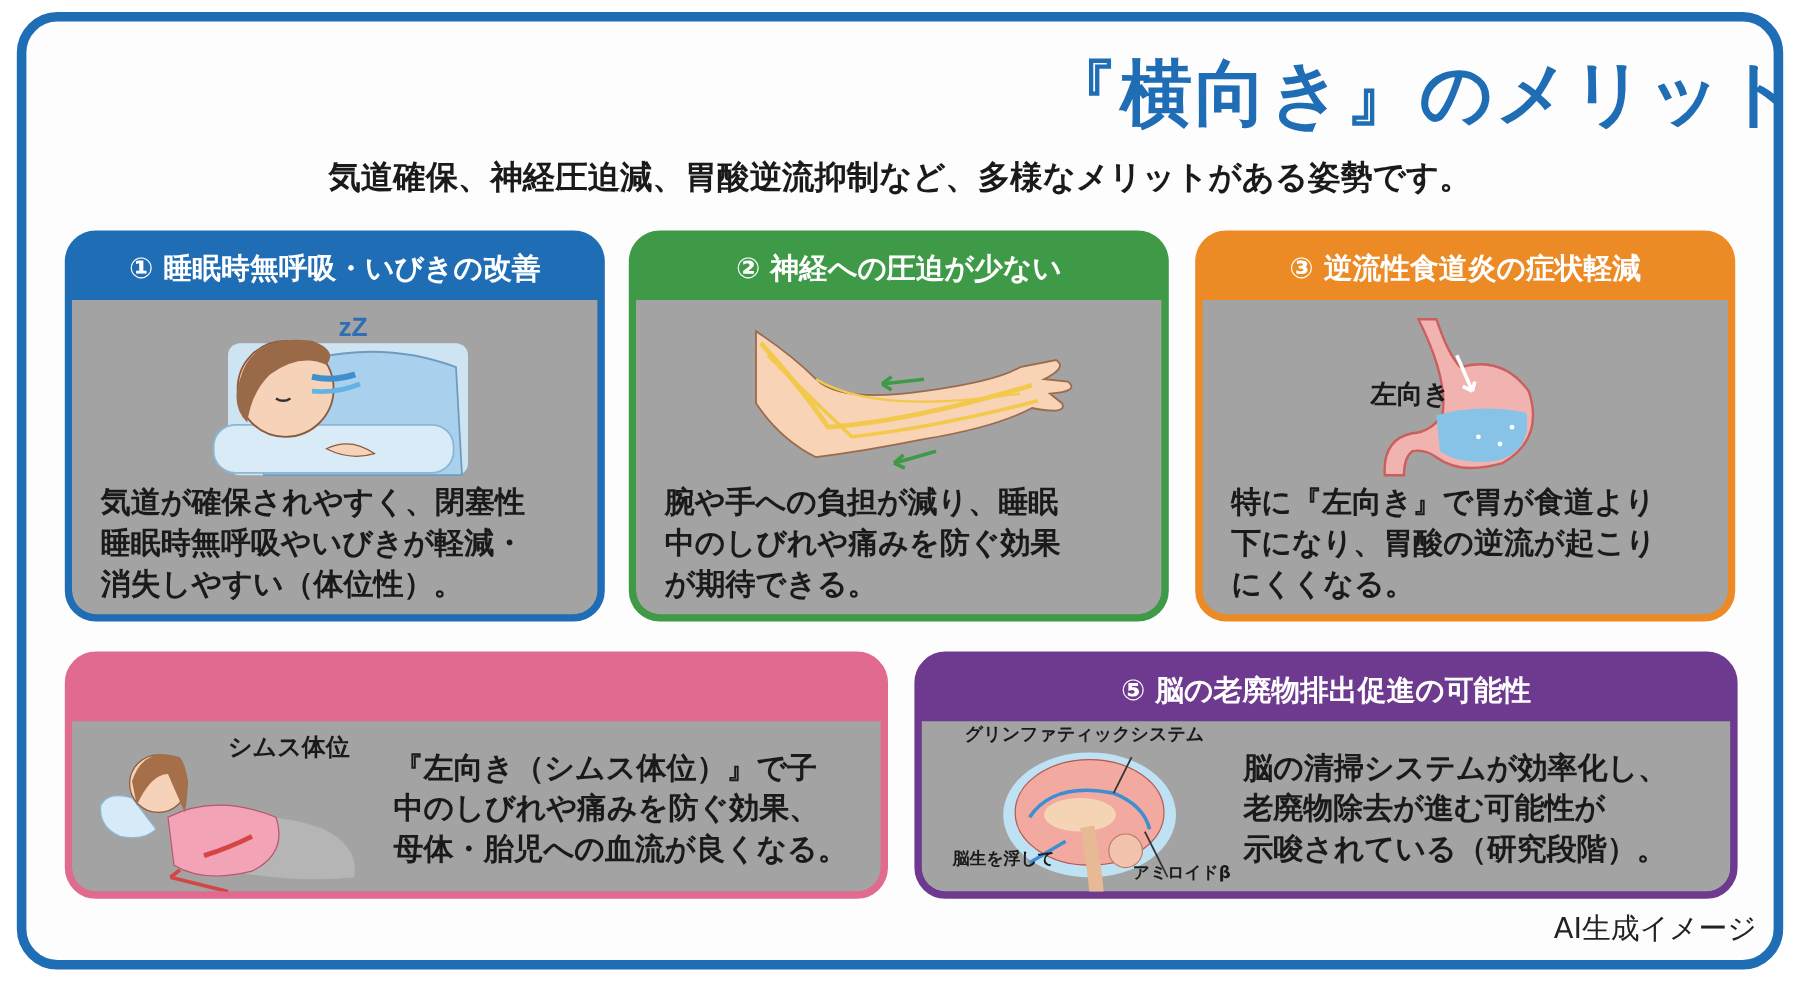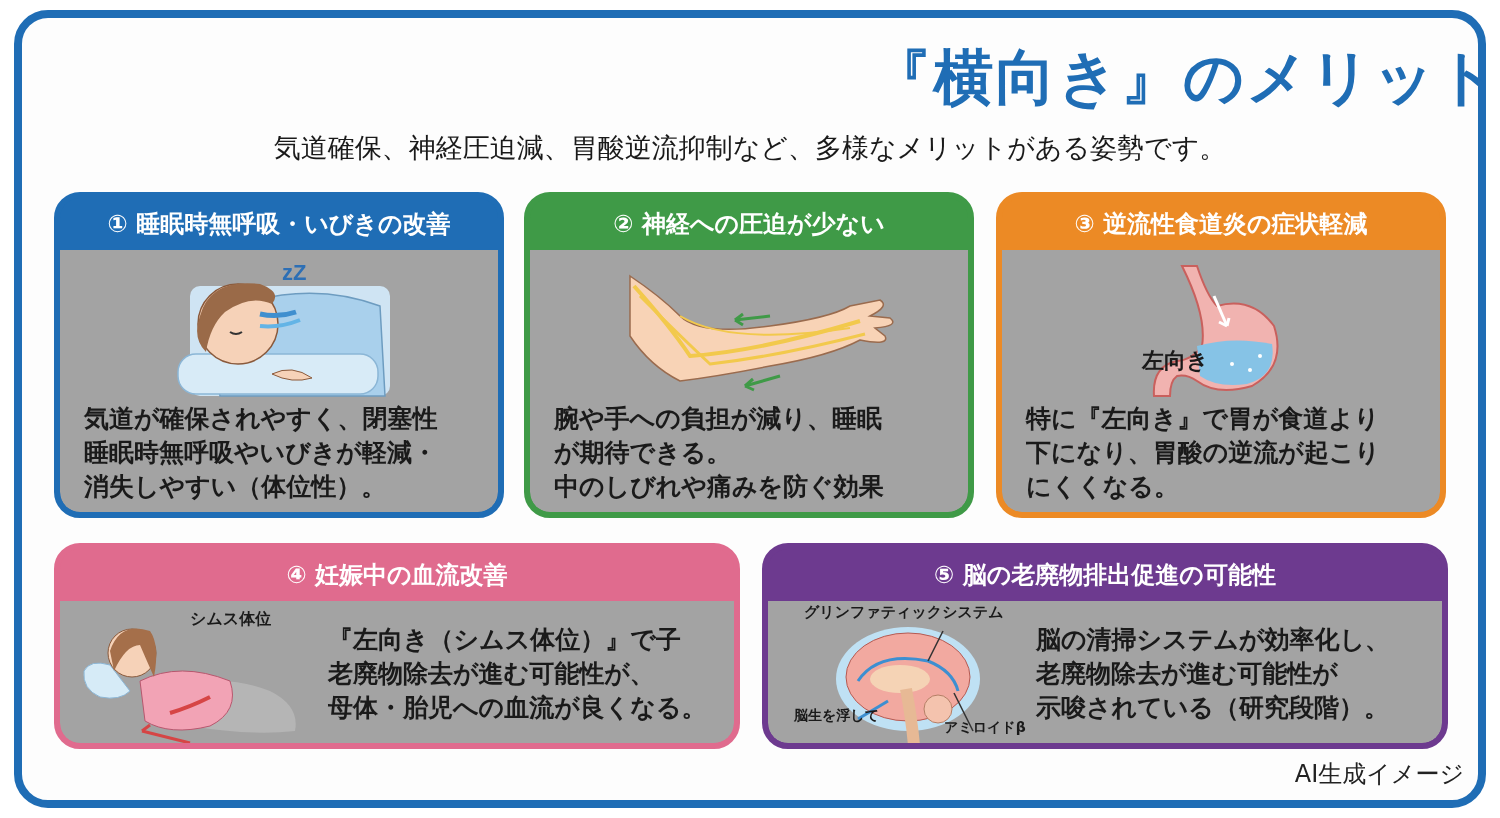--- a/index.html
+++ b/index.html
@@ -9,21 +9,21 @@
   .frame {
     position: absolute; left: 14px; top: 10px; width: 1472px; height: 798px;
     border: 8px solid #1f6db5; border-radius: 34px; background: #fdfdfd;
   }
   .title {
     position: absolute; left: 0; top: 38px; width: 1500px; text-align: right;
     font-size: 60px; font-weight: bold; color: #1f6db5; letter-spacing: 2px;
   }
   .subtitle {
     position: absolute; left: 0; top: 130px; width: 1500px; text-align: center;
-    font-size: 27px; font-weight: normal; color: #1a1a1a;
+    font-size: 27px; font-weight: bold; color: #1a1a1a;
   }
 
   .card {
     position: absolute; border-radius: 26px; overflow: hidden;
     border: 6px solid var(--c); background: var(--c);
   }
   .card-header {
     height: 52px; display: flex; align-items: center; justify-content: center;
     color: #ffffff; font-size: 24px; font-weight: bold; white-space: nowrap;
   }
@@ -97,68 +97,67 @@
         <path d="M110 40 Q150 80 180 108 Q250 100 335 78" stroke="#f2c94c" stroke-width="3" fill="none"></path>
         <path d="M150 60 Q200 90 320 72" stroke="#f2c94c" stroke-width="2" fill="none"></path>
         <path d="M240 60 L205 64" stroke="#3f9a47" stroke-width="3" fill="none"></path>
         <path d="M205 64 l8 -6 M205 64 l8 5" stroke="#3f9a47" stroke-width="3"></path>
         <path d="M250 120 L215 130" stroke="#3f9a47" stroke-width="3" fill="none"></path>
         <path d="M215 130 l8 -7 M215 130 l9 4" stroke="#3f9a47" stroke-width="3"></path>
       </svg>
     </div>
     <div class="card-text">
       <div>腕や手への負担が減り、睡眠</div>
+      <div>中のしびれや痛みを防ぐ効果</div>
       <div>が期待できる。</div>
-      <div>中のしびれや痛みを防ぐ効果</div>
     </div>
   </div>
 </div>
 
 <div class="card top-card" id="card3">
   <div class="card-header">③ 逆流性食道炎の症状軽減</div>
   <div class="card-body">
     <div class="illus">
       <svg width="440" height="146" viewBox="0 0 440 146">
         <path d="M195 10 Q205 40 215 50 Q250 40 272 70 Q285 110 250 130 Q215 140 195 125 Q185 118 175 120 Q168 125 168 140 L152 140 Q150 110 175 105 Q190 104 200 90 Q205 60 180 10 Z" fill="#f1b3b0" stroke="#c9605d" stroke-width="2"></path>
         <path d="M195 90 Q230 80 270 88 Q275 120 245 128 Q215 132 198 120 Z" fill="#86c3e6"></path>
         <path d="M212 40 L225 70" stroke="#fff" stroke-width="3"></path>
         <path d="M225 70 l-8 -4 M225 70 l2 -8" stroke="#fff" stroke-width="3"></path>
         <circle cx="230" cy="108" r="2" fill="#fff"></circle>
         <circle cx="248" cy="114" r="2" fill="#fff"></circle>
         <circle cx="258" cy="100" r="2" fill="#fff"></circle>
       </svg>
-      <div class="illus-label" style="left:140px; top:58px; font-size:22px;margin-top:32px;">左向き</div>
+      <div class="illus-label" style="left:140px; top:58px; font-size:22px;">左向き</div>
     </div>
     <div class="card-text">
       <div>特に『左向き』で胃が食道より</div>
       <div>下になり、胃酸の逆流が起こり</div>
       <div>にくくなる。</div>
     </div>
   </div>
 </div>
 
 <div class="card bottom-card" id="card4">
-  <div class="card-header">④ 妊娠中の血流改善</div>
   <div class="card-body">
     <div class="illus">
       <svg width="250" height="148" viewBox="0 0 250 148">
         <path d="M14 70 Q20 58 40 64 L60 90 Q50 100 30 96 Q12 88 14 70 Z" fill="#d6ebf7" stroke="#8bb6d6"></path>
         <path d="M90 90 Q150 70 200 90 Q230 105 225 130 Q180 135 120 125 Z" fill="#b5b5b5"></path>
         <path d="M70 80 Q110 60 160 80 Q170 110 140 125 Q100 135 75 120 Z" fill="#f2a3b5" stroke="#b8576e"></path>
         <circle cx="62" cy="52" r="24" fill="#f6d2b8" stroke="#8a5a3c"></circle>
         <path d="M40 50 Q50 20 80 30 Q90 44 84 76 Q76 58 70 44 Q56 44 44 70 Z" fill="#a56f4a"></path>
         <path d="M100 112 Q120 106 140 96" stroke="#d64545" stroke-width="4" fill="none"></path>
         <path d="M72 130 L120 142" stroke="#d64545" stroke-width="3"></path>
         <path d="M72 130 l8 -6 M120 142 l-8 5" stroke="#d64545" stroke-width="3"></path>
       </svg>
-      <div class="illus-label" style="left:120px; top:8px; font-size:16px;">シムス体位</div>
+      <div class="illus-label" style="left:120px; top:8px; font-size:20px;">シムス体位</div>
     </div>
     <div class="card-text">
       <div>『左向き（シムス体位）』で子</div>
-      <div>老廃物除去が進む可能性が、</div>
+      <div>中のしびれや痛みを防ぐ効果、</div>
       <div>母体・胎児への血流が良くなる。</div>
     </div>
   </div>
 </div>
 
 <div class="card bottom-card" id="card5">
   <div class="card-header">⑤ 脳の老廃物排出促進の可能性</div>
   <div class="card-body">
     <div class="illus">
       <svg width="250" height="148" viewBox="0 0 250 148">

